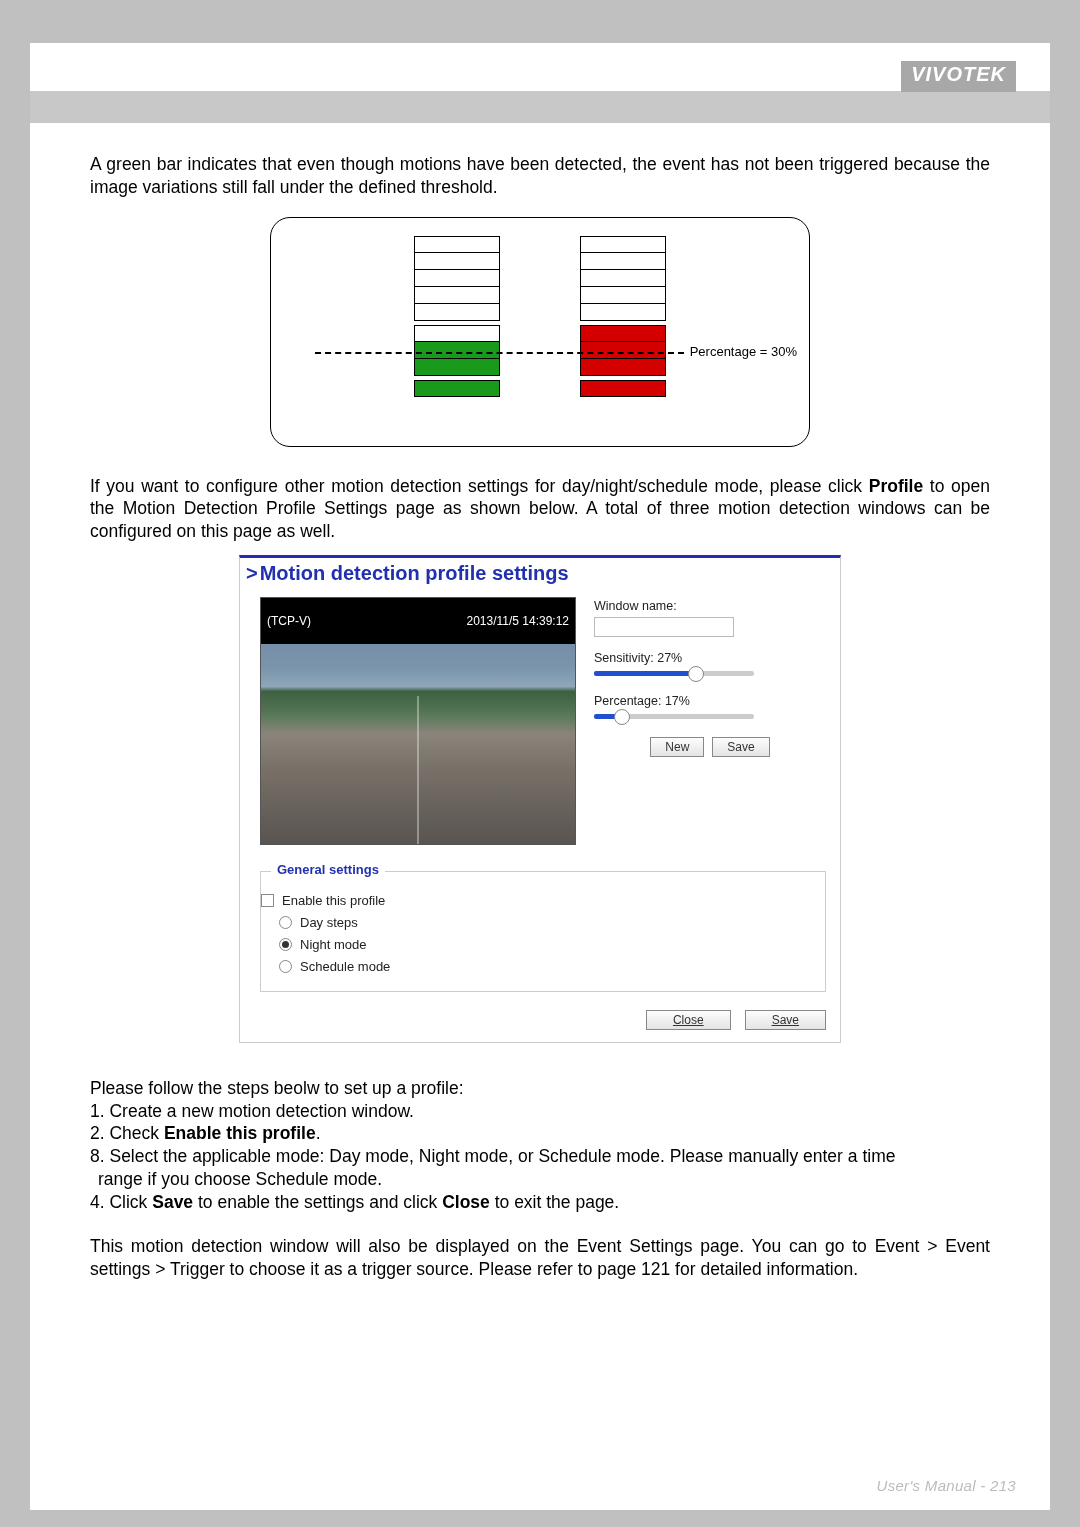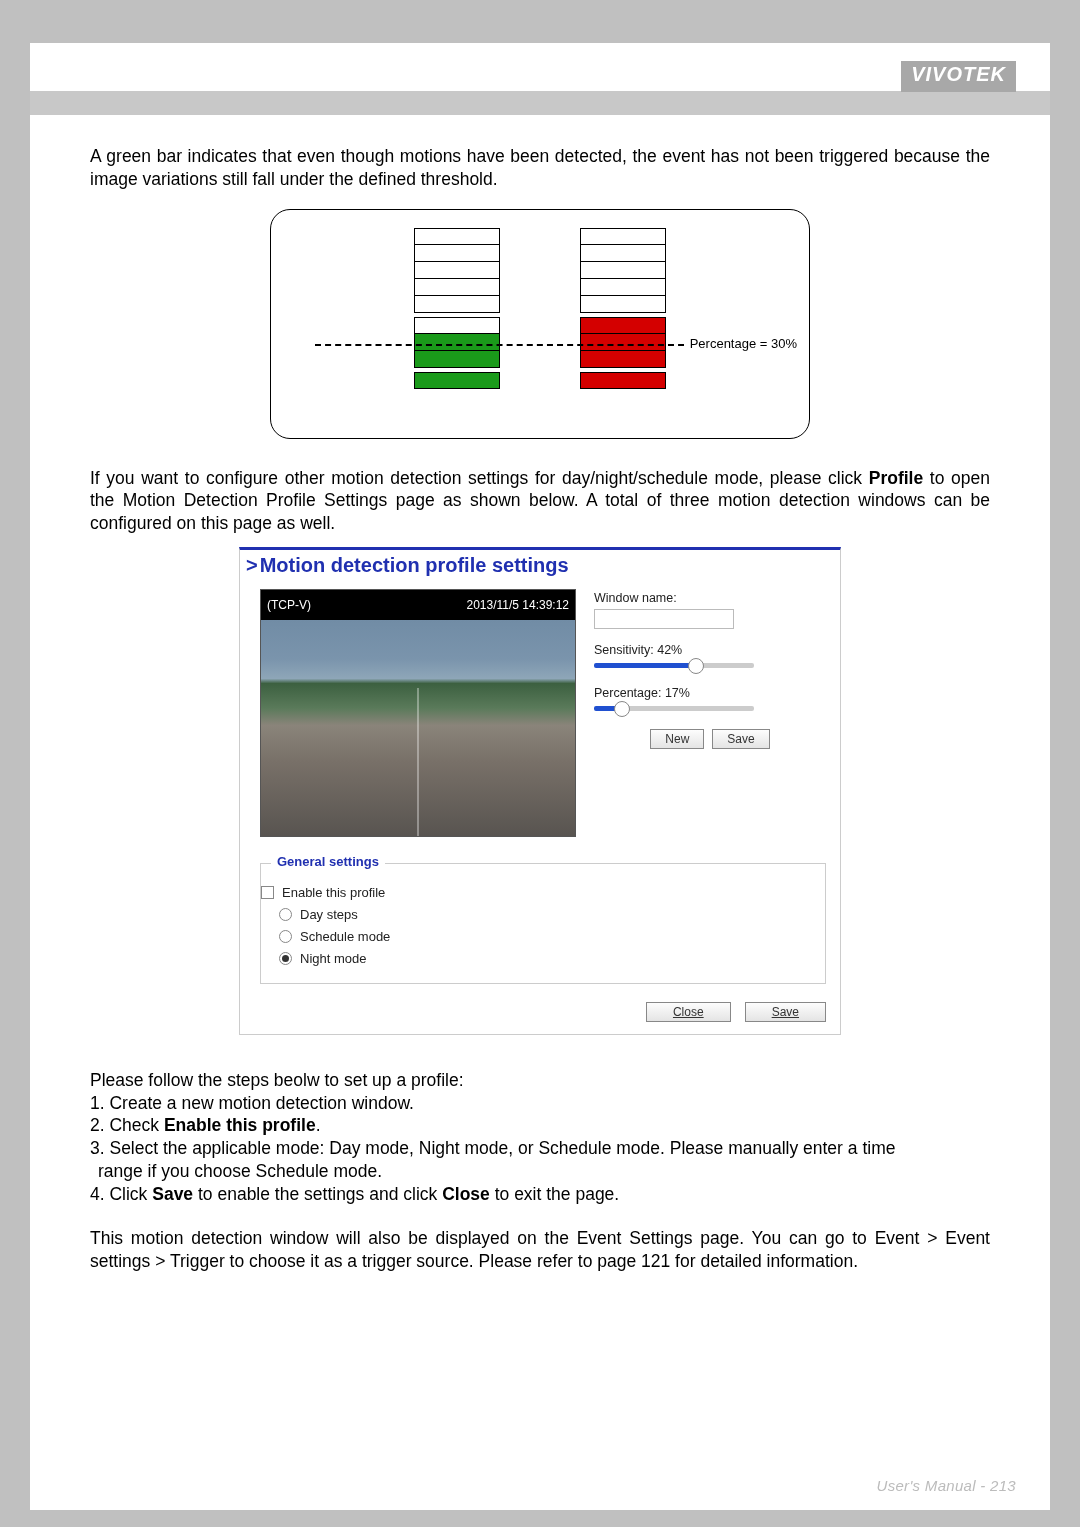--- a/index.html
+++ b/index.html
@@ -10,21 +10,21 @@
     margin: 0 auto;
   }
   .page {
     background: #fff;
     margin: 30px;
     padding: 0;
     min-height: 1467px;
     position: relative;
   }
   .header {
-    height: 72px;
+    height: 80px;
     background: linear-gradient(to bottom, #fff 0%, #fff 48px, #c8c8c8 48px, #c8c8c8 100%);
     position: relative;
     margin-top: 43px;
   }
   .brand {
     position: absolute;
     right: 34px;
     top: 18px;
     color: #fff;
     background: #a8a8a8;
@@ -124,21 +124,21 @@
   .video::after{
     content:"";position:absolute;left:50%;top:40%;bottom:0;width:2px;
     background:rgba(255,255,255,.35);transform:translateX(-1px);
   }
   .video-top {
     background: #000;
     color: #fff;
     font-size: 12px;
     display: flex;
     justify-content: space-between;
-    padding: 8px 6px;
+    padding: 16px 6px;
   }
   .controls {
     font-size: 12.5px;
     color: #222;
     flex: 1;
   }
   .ctrl-label { margin-top: 2px; }
   .ctext { display: block; }
   .winname {
     width: 140px; height: 20px;
@@ -294,21 +294,21 @@
         <div class="video">
           <div class="video-top">
             <span>(TCP-V)</span>
             <span>2013/11/5 14:39:12</span>
           </div>
         </div>
         <div class="controls">
           <span class="ctrl-label ctext">Window name:</span>
           <div class="winname"></div>
 
-          <span class="ctrl-label ctext">Sensitivity: 42%</span>
+          <span class="ctrl-label ctext">Sensitivity: 27%</span>
           <div class="slider-track" style="--p:63%"></div>
 
           <span class="ctrl-label ctext">Percentage: 17%</span>
           <div class="slider-track" style="--p:17%"></div>
 
           <div class="btn-row">
             <div class="btn">New</div>
             <div class="btn">Save</div>
           </div>
         </div>
@@ -318,42 +318,42 @@
         <div class="gs-legend">General settings</div>
         <div class="opt-row">
           <span class="check"></span>
           <span>Enable this profile</span>
         </div>
         <div class="opt-row indent">
           <span class="radio"></span>
           <span>Day steps</span>
         </div>
         <div class="opt-row indent">
+          <span class="radio sel"></span>
+          <span>Night mode</span>
+        </div>
+        <div class="opt-row indent">
           <span class="radio"></span>
           <span>Schedule mode</span>
-        </div>
-        <div class="opt-row indent">
-          <span class="radio sel"></span>
-          <span>Night mode</span>
         </div>
       </div>
 
       <div class="bottom-btns">
         <div class="btn u">Close</div>
         <div class="btn u">Save</div>
       </div>
     </div>
 
     <div class="steps">
       <p>Please follow the steps beolw to set up a profile:</p>
       <div class="step-item">1. Create a new motion detection window.</div>
       <div class="step-item">
         <span>2. Check </span><b>Enable this profile</b><span>.</span>
       </div>
-      <div class="step-item">3. Select the applicable mode: Day mode, Night mode, or Schedule mode. Please manually enter a time</div>
+      <div class="step-item">8. Select the applicable mode: Day mode, Night mode, or Schedule mode. Please manually enter a time</div>
       <div class="step-cont">range if you choose Schedule mode.</div>
       <div class="step-item">
         <span>4. Click </span><b>Save</b><span> to enable the settings and click </span><b>Close</b><span> to exit the page.</span>
       </div>
     </div>
 
     <p class="note">This motion detection window will also be displayed on the Event Settings page. You can go to Event &gt; Event settings &gt; Trigger to choose it as a trigger source. Please refer to page 121 for detailed information.</p>
 
   </div>
 

